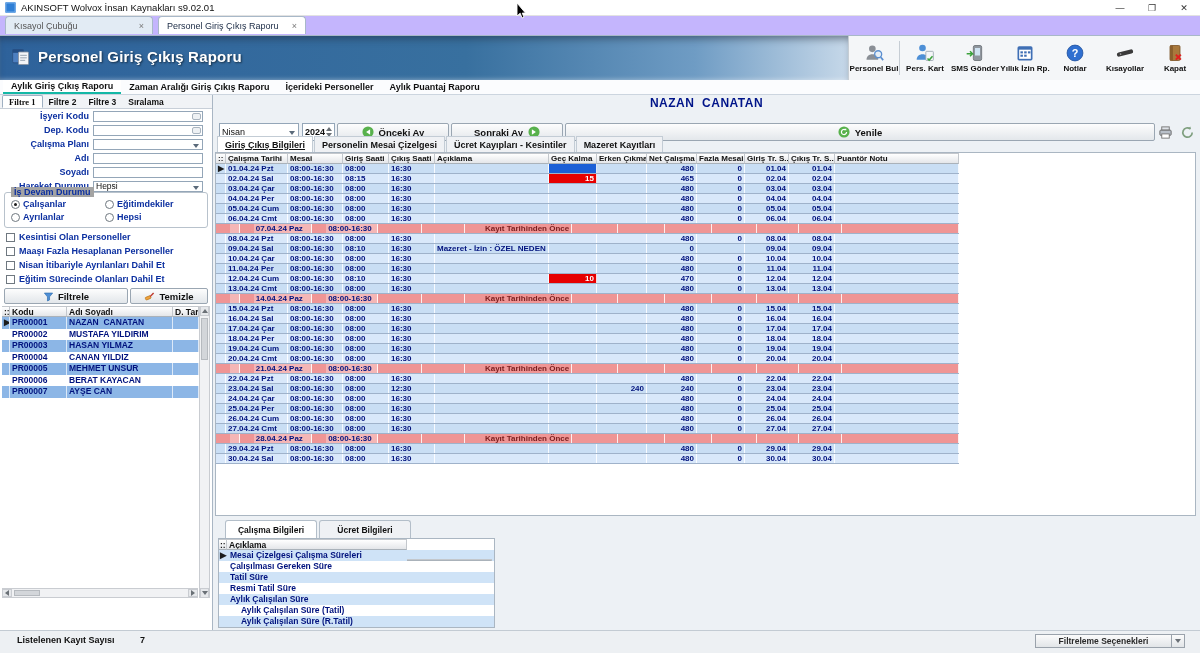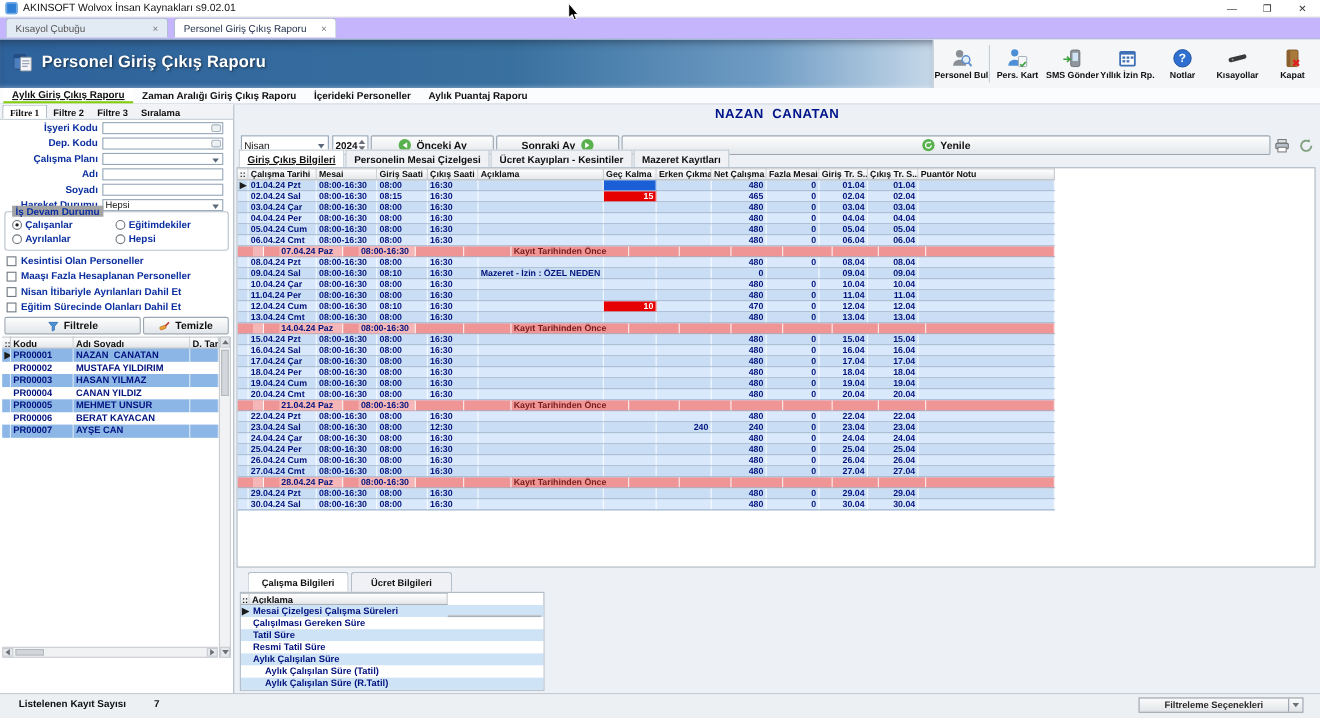--- a/index.html
+++ b/index.html
@@ -44,21 +44,21 @@
   .tool-btn{flex:1;display:flex;flex-direction:column;align-items:center;justify-content:center;
             gap:1px;font-size:8px;font-weight:bold;color:#101010;white-space:nowrap;overflow:hidden;}
   .tool-btn svg{width:20px;height:20px;}
   .tool-sep{width:1px;background:#c6cdd4;margin:5px 0;}
 
   
   .subtabs{position:absolute;top:80px;left:0;width:100%;height:15px;background:#fbfcfe;
            border-bottom:1px solid #ccd5df;display:flex;align-items:stretch;padding-left:3px;}
   .subtab{font-size:9px;font-weight:bold;color:#101010;padding:0 8px;display:flex;align-items:center;
           white-space:nowrap;}
-  .subtab.active{border-bottom:2px solid #84cc16;background:#fff;text-decoration:underline;}
+  .subtab.active{border-bottom:2px solid #14b8a6;background:#fff;}
 
   
   .leftpanel{position:absolute;left:0;top:95px;width:213px;height:535px;background:#fff;
              border-right:1px solid #a9b6c4;}
   .ftabs{position:absolute;top:0;left:0;right:0;height:14px;display:flex;background:#f1f3f6;
          border-bottom:1px solid #c8cfd8;padding-left:2px;}
   .ftab{font-size:8.5px;font-weight:bold;color:#101010;padding:0 6px;display:flex;align-items:center;white-space:nowrap;}
   .ftab.active{background:#fff;border:1px solid #9fb0c2;border-bottom:1px solid #fff;border-radius:2px 2px 0 0;font-family:Liberation Serif, serif;}
   .frow{position:absolute;left:0;width:100%;height:12px;display:flex;align-items:center;}
   .flabel{width:93px;text-align:right;padding-right:4px;font-size:9px;font-weight:bold;color:#0b2fa0;white-space:nowrap;}
@@ -133,21 +133,21 @@
   .grow.pink .c1,.grow.pink .c2,.grow.pink .c0{background:#f4b6b6;margin-left:14px;}
   .gcell{height:100%;font-size:8px;font-weight:bold;color:#00127e;line-height:9px;
          padding:0 2px;overflow:hidden;white-space:nowrap;border-right:1px solid rgba(255,255,255,.85);}
   .c0{width:10px;color:#1c1c1c;}
   .c1{width:62px;}.c2{width:55px;}.c3{width:46px;}.c4{width:46px;}.c5{width:114px;}
   .c6{width:48px;}.c7{width:50px;}.c8{width:50px;}.c9{width:48px;}.c10{width:44px;}
   .c11{width:46px;}.c12{width:124px;}
   .num{text-align:right;}
   .cellsel{background:#1b5fd6;}
   .late{background:#e60000;color:#fff;text-align:right;}
-  .kay{color:#7a1d1d;}
+  .kay{color:#7a1d1d;text-align:right;}
 
   
   .itabs{position:absolute;top:425px;left:12px;height:18px;display:flex;}
   .itab{width:92px;display:flex;align-items:center;justify-content:center;font-size:8.5px;font-weight:bold;
         color:#101010;background:#eff1f4;border:1px solid #b3bec9;border-bottom:none;border-radius:3px 3px 0 0;margin-right:2px;}
   .itab.active{background:#fff;}
   .infobox{position:absolute;left:5px;top:443px;width:277px;background:#fff;border:1px solid #aab6c2;}
   .ihead{display:flex;height:11px;}
   .irow{display:flex;height:11px;background:#fff;font-size:8.5px;font-weight:bold;color:#00127e;}
   .irow.blue{background:#cfe3f7;}

